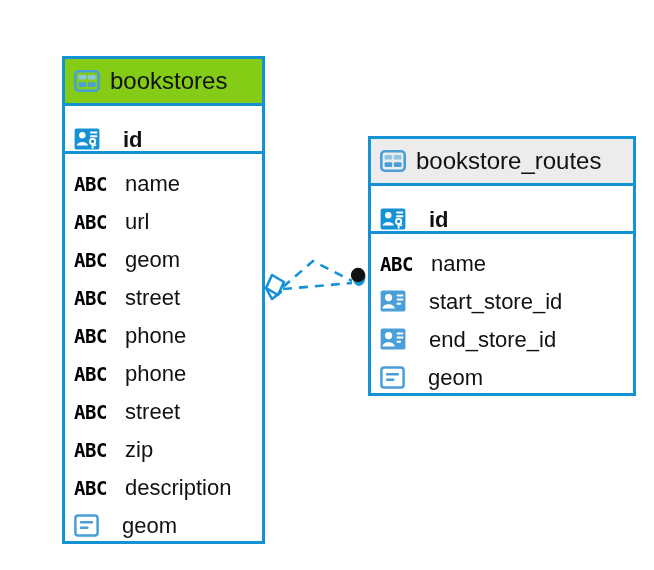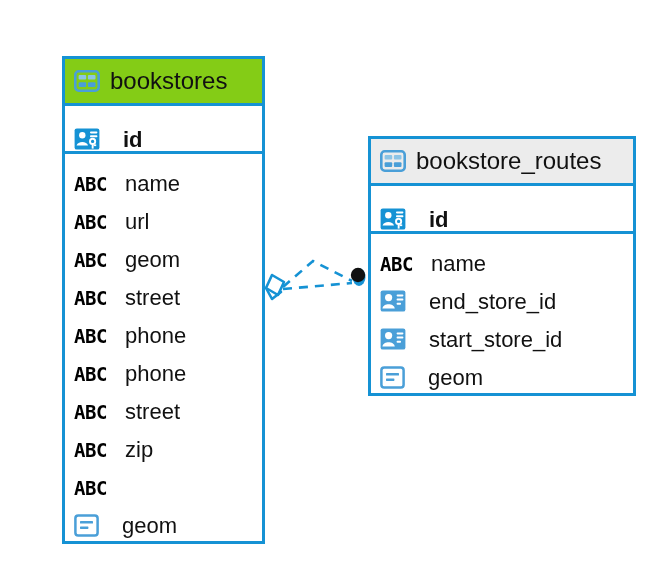--- a/index.html
+++ b/index.html
@@ -207,20 +207,21 @@
         <span class="icon icon-abc">
             <span class="abc-text">ABC</span>
           </span>
         <span class="field-label">zip</span>
       </div>
 
       <div class="field">
         <span class="icon icon-abc">
             <span class="abc-text">ABC</span>
           </span>
+        <span class="field-label">description</span>
       </div>
 
       <div class="field">
         <svg class="icon" width="25" height="23" viewBox="0 0 25 23">
           <rect x="1.4" y="1.5" width="22.2" height="20.0" rx="2.8" fill="none" stroke="#4a9fd8" stroke-width="2.5"></rect>
           <rect x="6.0" y="7.0" width="13.0" height="2.5" rx="0.6" fill="#4a9fd8"></rect>
           <rect x="6.0" y="12.4" width="8.4" height="2.5" rx="0.6" fill="#4a9fd8"></rect>
         </svg>
         <span class="field-label">geom</span>
       </div>
@@ -268,33 +269,33 @@
 
       <div class="field">
         <svg class="icon" width="26" height="24" viewBox="0 0 26 24">
           <rect x="0.6" y="1.4" width="24.8" height="21.2" rx="2.2" fill="#4a9fd8"></rect>
           <circle cx="8.6" cy="8.6" r="3.6" fill="#ffffff"></circle>
           <path d="M 2.4 19.4 C 3.3 13.8 13.9 13.8 14.8 19.4 Z" fill="#ffffff"></path>
           <rect x="16.6" y="5.4" width="6.8" height="2.0" rx="0.8" fill="#ffffff"></rect>
           <rect x="16.6" y="9.6" width="6.8" height="2.0" rx="0.8" fill="#ffffff"></rect>
           <rect x="16.6" y="13.8" width="4.4" height="2.0" rx="0.8" fill="#ffffff"></rect>
         </svg>
-        <span class="field-label">end_store_id</span>
+        <span class="field-label">start_store_id</span>
       </div>
 
       <div class="field">
         <svg class="icon" width="26" height="24" viewBox="0 0 26 24">
           <rect x="0.6" y="1.4" width="24.8" height="21.2" rx="2.2" fill="#4a9fd8"></rect>
           <circle cx="8.6" cy="8.6" r="3.6" fill="#ffffff"></circle>
           <path d="M 2.4 19.4 C 3.3 13.8 13.9 13.8 14.8 19.4 Z" fill="#ffffff"></path>
           <rect x="16.6" y="5.4" width="6.8" height="2.0" rx="0.8" fill="#ffffff"></rect>
           <rect x="16.6" y="9.6" width="6.8" height="2.0" rx="0.8" fill="#ffffff"></rect>
           <rect x="16.6" y="13.8" width="4.4" height="2.0" rx="0.8" fill="#ffffff"></rect>
         </svg>
-        <span class="field-label">start_store_id</span>
+        <span class="field-label">end_store_id</span>
       </div>
 
       <div class="field">
         <svg class="icon" width="25" height="23" viewBox="0 0 25 23">
           <rect x="1.4" y="1.5" width="22.2" height="20.0" rx="2.8" fill="none" stroke="#4a9fd8" stroke-width="2.5"></rect>
           <rect x="6.0" y="7.0" width="13.0" height="2.5" rx="0.6" fill="#4a9fd8"></rect>
           <rect x="6.0" y="12.4" width="8.4" height="2.5" rx="0.6" fill="#4a9fd8"></rect>
         </svg>
         <span class="field-label">geom</span>
       </div>

